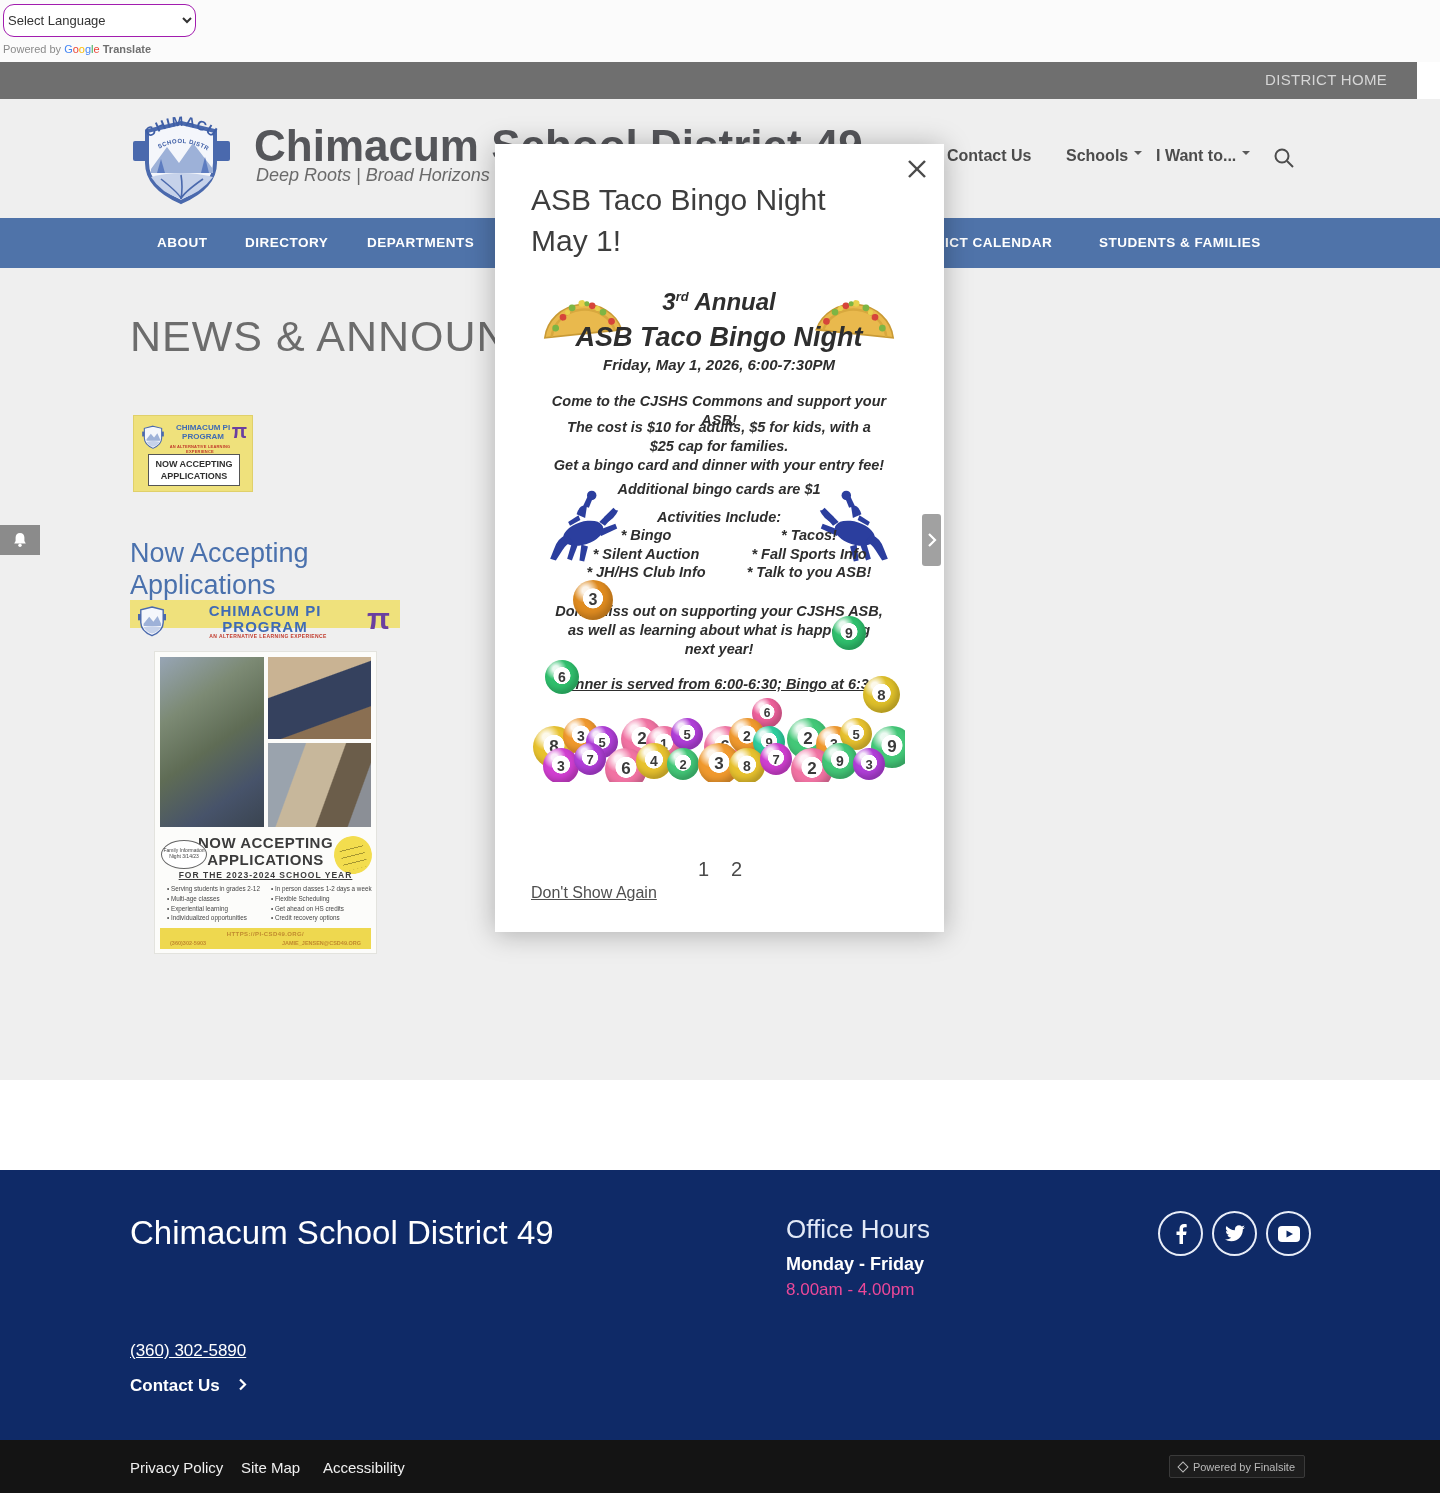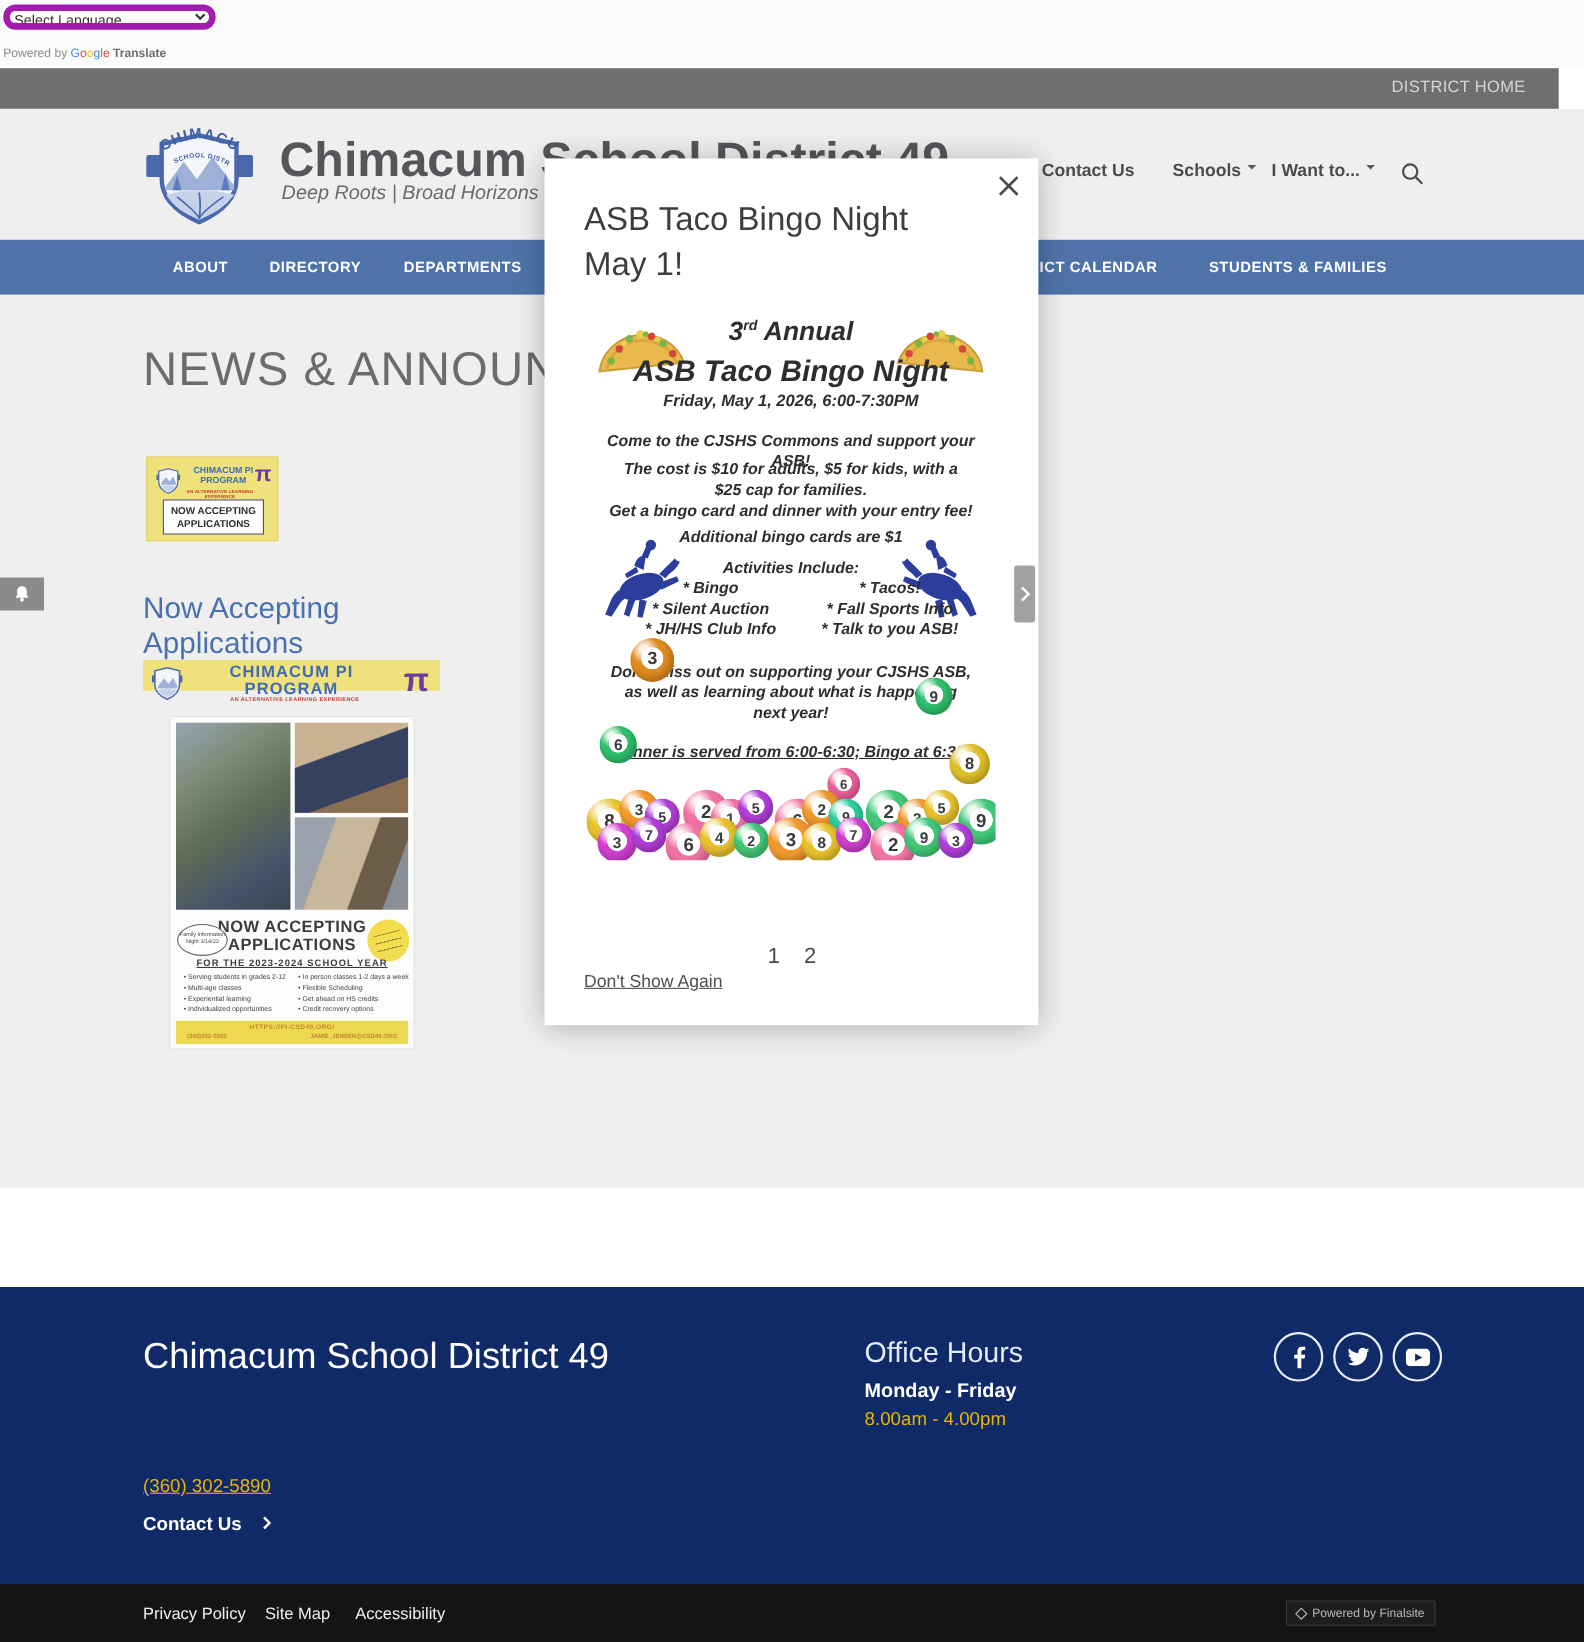--- a/index.html
+++ b/index.html
@@ -2,22 +2,22 @@
 <html><head>
 <meta charset="utf-8">
 <style>
   * { margin:0; padding:0; box-sizing:border-box; }
   body { font-family:"Liberation Sans", sans-serif; background:#fff; }
   #page { position:relative; width:1440px; height:1493px; overflow:hidden; background:#fff; }
   .abs { position:absolute; }
 
   
   .translate-bar { left:0; top:0; width:1440px; height:62px; background:#fbfbfb; }
-  .lang-select { position:absolute; left:3px; top:4px; width:193px; height:23px; font-size:13px; color:#333;
-    border:6px solid #a21caf; background:#fff; border-radius:11px; font-family:"Liberation Sans",sans-serif; }
+  .lang-select { position:absolute; left:3px; top:4px; width:193px; height:33px; font-size:13px; color:#333;
+    border:1px solid #a21caf; background:#fff; border-radius:11px; font-family:"Liberation Sans",sans-serif; }
   .powered { position:absolute; left:3px; top:43px; font-size:11px; color:#8a8a8a; }
   .powered b { color:#6f6f6f; }
   .g1{color:#4285F4}.g2{color:#EA4335}.g3{color:#FBBC05}.g4{color:#4285F4}.g5{color:#34A853}.g6{color:#EA4335}
 
   
   .district-bar { left:0; top:62px; width:1417px; height:37px; background:#6f6f6f; }
   .district-home { position:absolute; right:30px; top:9px; font-size:15px; color:#d6d6d6; letter-spacing:.3px; cursor:pointer; }
 
   
   .header { left:0; top:99px; width:1440px; height:119px; background:#efefef; }
@@ -100,25 +100,25 @@
   #bottom-balls { position:absolute; left:0; top:424px; width:372px; height:78px; overflow:hidden; }
   .pag { position:absolute; top:714px; font-size:20px; color:#4a4a4a; cursor:pointer; }
   .dont-show { position:absolute; left:36px; top:740px; font-size:16px; color:#4f4f4f; text-decoration:underline; cursor:pointer; }
   .next-btn { left:922px; top:514px; width:19px; height:52px; background:rgba(148,148,148,.88); border-radius:3px; z-index:51;
     display:flex; align-items:center; justify-content:center; cursor:pointer; }
 
   
   .footer { left:0; top:1170px; width:1440px; height:270px; background:#0f2a67; color:#fff; }
   .f-title { position:absolute; left:130px; top:44px; font-size:33px; color:#fff; }
   .f-addr { position:absolute; left:130px; top:96px; font-size:17px; color:#dbe3f3; line-height:25px; }
-  .f-phone { position:absolute; left:130px; top:171px; font-size:17px; color:#eab308; text-decoration:underline; cursor:pointer; }
+  .f-phone { position:absolute; left:130px; top:171px; font-size:17px; color:#ffffff; text-decoration:underline; cursor:pointer; }
   .f-contact { position:absolute; left:130px; top:206px; font-size:17px; font-weight:bold; color:#fff; cursor:pointer; }
   .oh-head { position:absolute; left:786px; top:44px; font-size:26px; color:#e2e9f7; }
   .oh-days { position:absolute; left:786px; top:84px; font-size:18px; font-weight:bold; color:#fff; }
-  .oh-time { position:absolute; left:786px; top:110px; font-size:17px; color:#eab308; }
+  .oh-time { position:absolute; left:786px; top:110px; font-size:17px; color:#ec4899; }
   .soc { position:absolute; top:41px; width:45px; height:45px; border:2px solid #e8edf8; border-radius:50%;
     display:flex; align-items:center; justify-content:center; cursor:pointer; }
   .f-bottom { left:0; top:1440px; width:1440px; height:53px; background:#141414; }
   .fb-link { position:absolute; top:19px; font-size:15px; color:#efefef; cursor:pointer; }
   .finalsite { position:absolute; right:135px; top:15px; height:23px; background:#1d1d1d; border:1px solid #3a3a3a; border-radius:2px;
     font-size:11px; color:#b9b9b9; display:flex; align-items:center; padding:0 9px; gap:6px; cursor:pointer; }
   .fs-diamond { display:inline-block; width:8px; height:8px; border:1.5px solid #b9b9b9; transform:rotate(45deg); }
 </style>
 </head>
 <body>

